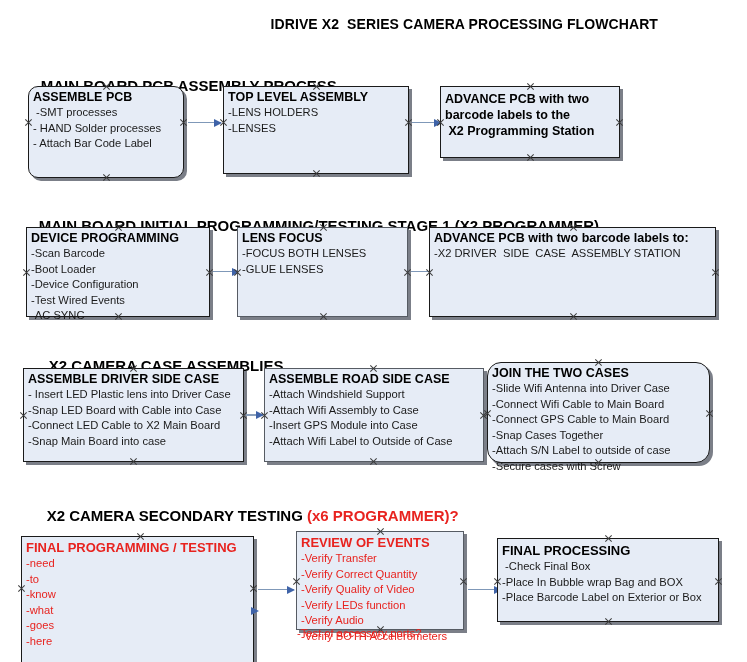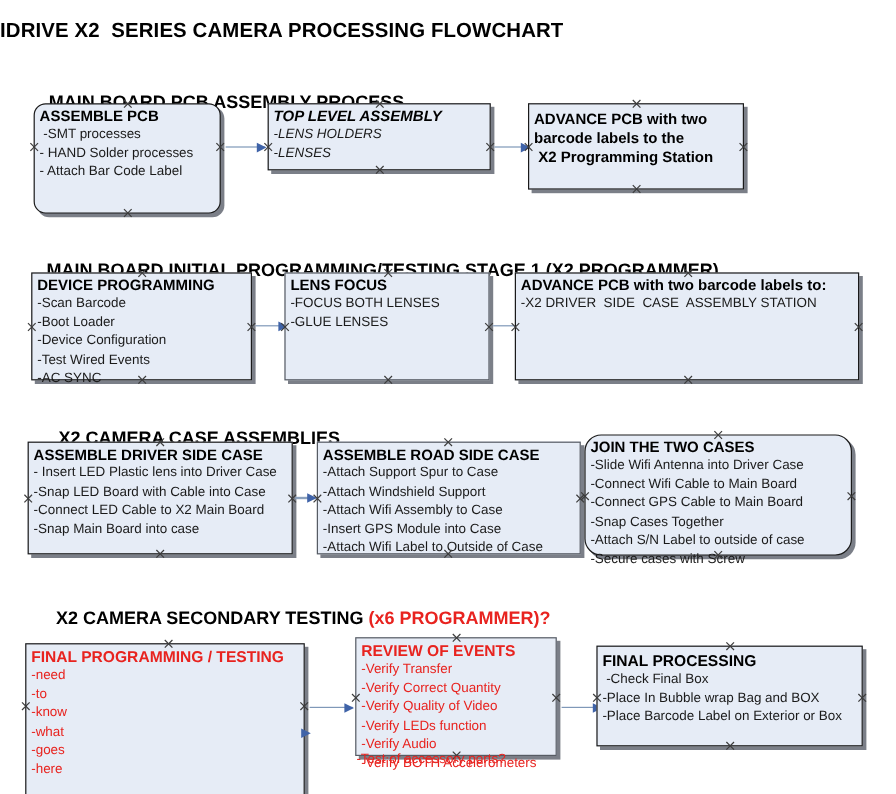--- a/index.html
+++ b/index.html
@@ -20,22 +20,22 @@
     left: 0; top: 0;
     width: 747px;
     height: 662px;
   }
 
   
   .chart-title {
     position: absolute;
     left: 0; top: 16px;
     width: 658px;
-    text-align: left;
-    font-size: 17px;
+    text-align: right;
+    font-size: 14px;
     font-weight: bold;
     color: #000000;
     letter-spacing: 0.1px;
     white-space: pre;
   }
 
   
   .section-heading {
     position: absolute;
     font-size: 15px;
@@ -150,21 +150,21 @@
       <div class="node-line">- Attach Bar Code Label</div>
     </div>
     <span class="handle" style="left:73px; top:-5px;"></span>
     <span class="handle" style="left:73px; bottom:-5px;"></span>
     <span class="handle" style="left:-5px; top:31px;"></span>
     <span class="handle" style="right:-5px; top:31px;"></span>
   </div>
 
   <div class="arrow thin" style="left:188px; top:122px; width:33px;"></div>
 
-  <div class="node" style="left:223px; top:86px; width:186px; height:56px;font-style:italic;">
+  <div class="node" style="left:223px; top:86px; width:186px; height:88px;">
     <div class="node-inner">
       <div class="node-title">TOP LEVEL ASSEMBLY</div>
       <div class="node-line">-LENS HOLDERS</div>
       <div class="node-line">-LENSES</div>
     </div>
     <span class="handle" style="left:88px; top:-5px;"></span>
     <span class="handle" style="left:88px; bottom:-5px;"></span>
     <span class="handle" style="left:-5px; top:31px;"></span>
     <span class="handle" style="right:-5px; top:31px;"></span>
   </div>
@@ -245,21 +245,20 @@
     <span class="handle" style="left:105px; bottom:-5px;"></span>
     <span class="handle" style="left:-5px; top:42px;"></span>
     <span class="handle" style="right:-5px; top:42px;"></span>
   </div>
 
   <div class="arrow" style="left:246px; top:414px; width:17px;"></div>
 
   <div class="node soft" style="left:264px; top:368px; width:220px; height:94px;">
     <div class="node-inner">
       <div class="node-title">ASSEMBLE ROAD SIDE CASE</div>
-      <div class="node-line">-Attach Support Spur to Case</div>
       <div class="node-line">-Attach Windshield Support</div>
       <div class="node-line">-Attach Wifi Assembly to Case</div>
       <div class="node-line">-Insert GPS Module into Case</div>
       <div class="node-line">-Attach Wifi Label to Outside of Case</div>
     </div>
     <span class="handle" style="left:104px; top:-5px;"></span>
     <span class="handle" style="left:104px; bottom:-5px;"></span>
     <span class="handle" style="left:-5px; top:42px;"></span>
     <span class="handle" style="right:-5px; top:42px;"></span>
   </div>

